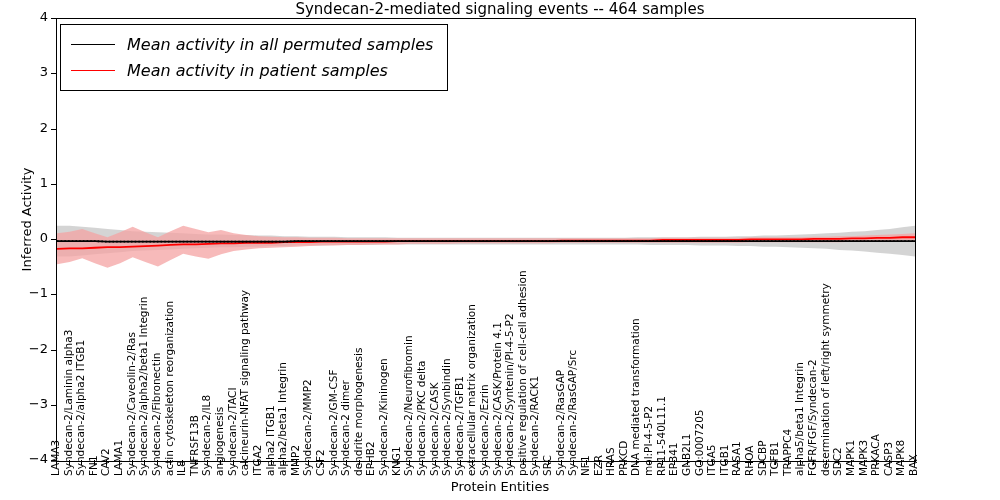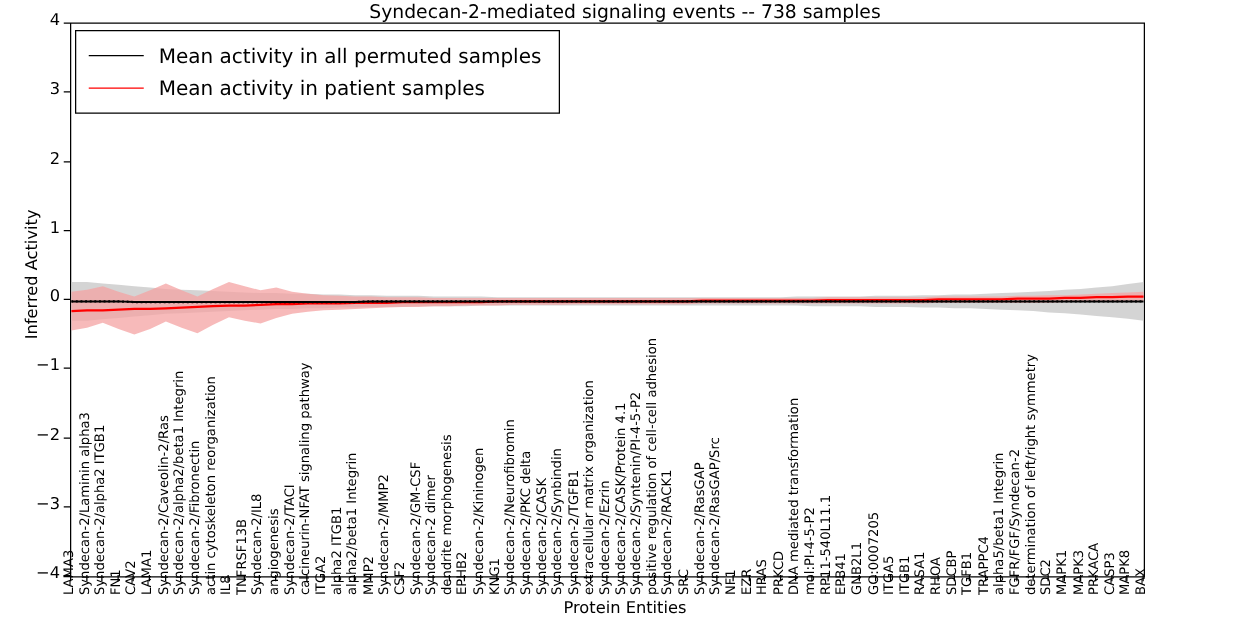--- a/index.html
+++ b/index.html
@@ -44,32 +44,33 @@
     transform:rotate(-90deg);
     line-height:10px;
   }
   .xtickmark{position:absolute;width:1px;height:5px;background:#000;}
 
   
   #legend{
     position:absolute;left:60px;top:24px;
     border:1.2px solid #000;background:#fff;
     padding:6px 14px 7px 10px;
+    font-style:italic;
   }
   .legrow{display:flex;align-items:center;height:26px;}
   .legline{display:inline-block;width:44px;height:0;border-top:1.6px solid #000;margin-right:12px;}
   .legline.red{border-top-color:#ff0000;}
   .legtext{font-size:16px;color:#000;}
 </style>
 </head>
 <body>
 
 <div id="fig">
 
-  <div id="title">Syndecan-2-mediated signaling events -- 738 samples</div>
+  <div id="title">Syndecan-2-mediated signaling events -- 464 samples</div>
 
   <div id="ylabel">Inferred Activity</div>
   <div id="yticklabels">
       <div class="ytick" style="left: 8px; top: 11px; width: 40px;">4</div>
       <div class="ytickmark" style="left: 51px; top: 18px; position: absolute;"></div>
       <div class="ytick" style="left: 8px; top: 66.25px; width: 40px;">3</div>
       <div class="ytickmark" style="left: 51px; top: 73.25px; position: absolute;"></div>
       <div class="ytick" style="left: 8px; top: 121.5px; width: 40px;">2</div>
       <div class="ytickmark" style="left: 51px; top: 128.5px; position: absolute;"></div>
       <div class="ytick" style="left: 8px; top: 176.75px; width: 40px;">1</div>

